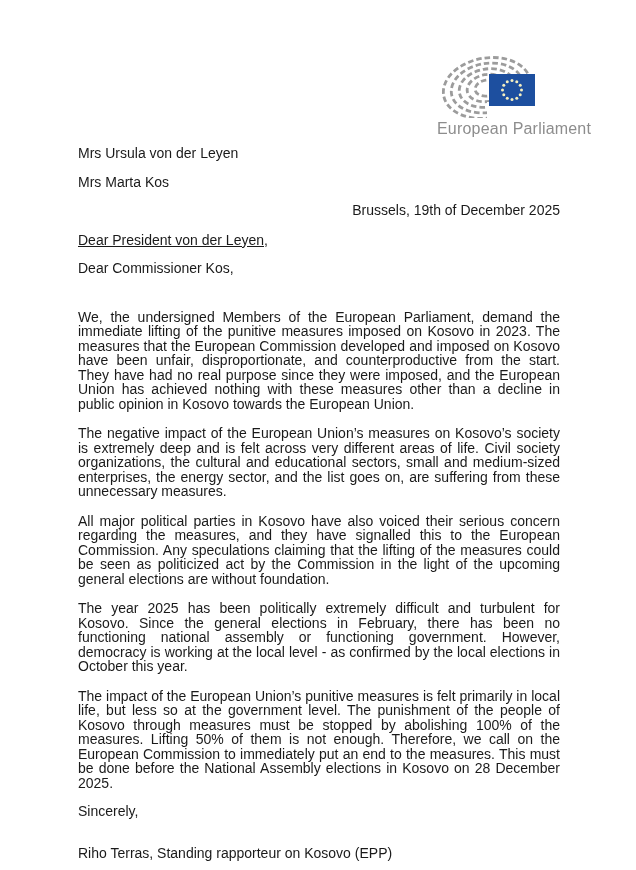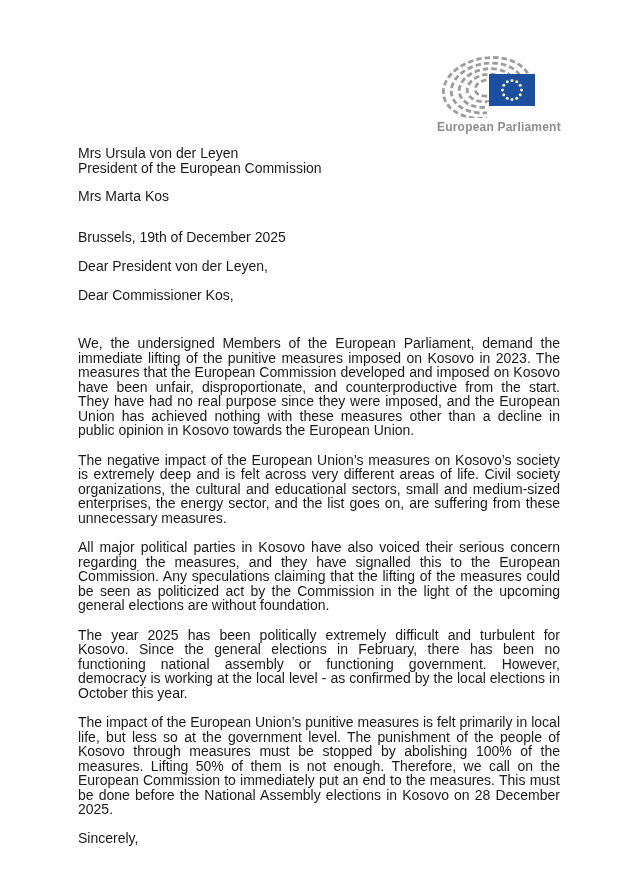--- a/index.html
+++ b/index.html
@@ -16,38 +16,38 @@
   .letterhead {
     position: absolute;
     top: 54px;
     right: 99px;
     width: 100px;
     text-align: center;
   }
   .letterhead svg { display: block; }
   .logo-caption {
     margin-top: 2px;
-    font-size: 12px;
-    font-weight: 700;
+    font-size: 16px;
+    font-weight: 400;
     letter-spacing: 0.2px;
     color: #8d8d8d;
     white-space: nowrap;
   }
   .letter-body {
     position: absolute;
     left: 78px;
     top: 146px;
     width: 482px;
     font-size: 14px;
     line-height: 14.5px;
   }
   .addr-line { white-space: nowrap; }
   .addr-block-2 { margin-top: 14px; }
-  .dateline { margin-top: 26px; text-align: left; }
-  .salutation-1 { margin-top: 15px; }
+  .dateline { margin-top: 14px; text-align: right; }
+  .salutation-1 { margin-top: 15px; text-decoration: underline; }
   .salutation-2 { margin-top: 14px; }
   .para { text-align: justify; }
   .para-1 { margin-top: 34px; }
   .para-n { margin-top: 15px; }
   .closing { margin-top: 14px; }
   .signature-1 { margin-top: 27px; }
   .signature-2 { margin-top: 11px; }
 </style>
 </head>
 <body>
@@ -90,21 +90,20 @@
         </g>
       </g>
     </svg>
     <div class="logo-caption">European Parliament</div>
   </div>
 
   <div class="letter-body">
 
     <div class="addr-block">
       <div class="addr-line">Mrs Ursula von der Leyen</div>
-      <div class="addr-line">President of the European Commission</div>
     </div>
 
     <div class="addr-block addr-block-2">
       <div class="addr-line">Mrs Marta Kos</div>
     </div>
 
     <div class="dateline">Brussels, 19th of December 2025</div>
 
     <div class="salutation-1">Dear President von der Leyen,</div>
     <div class="salutation-2">Dear Commissioner Kos,</div>

